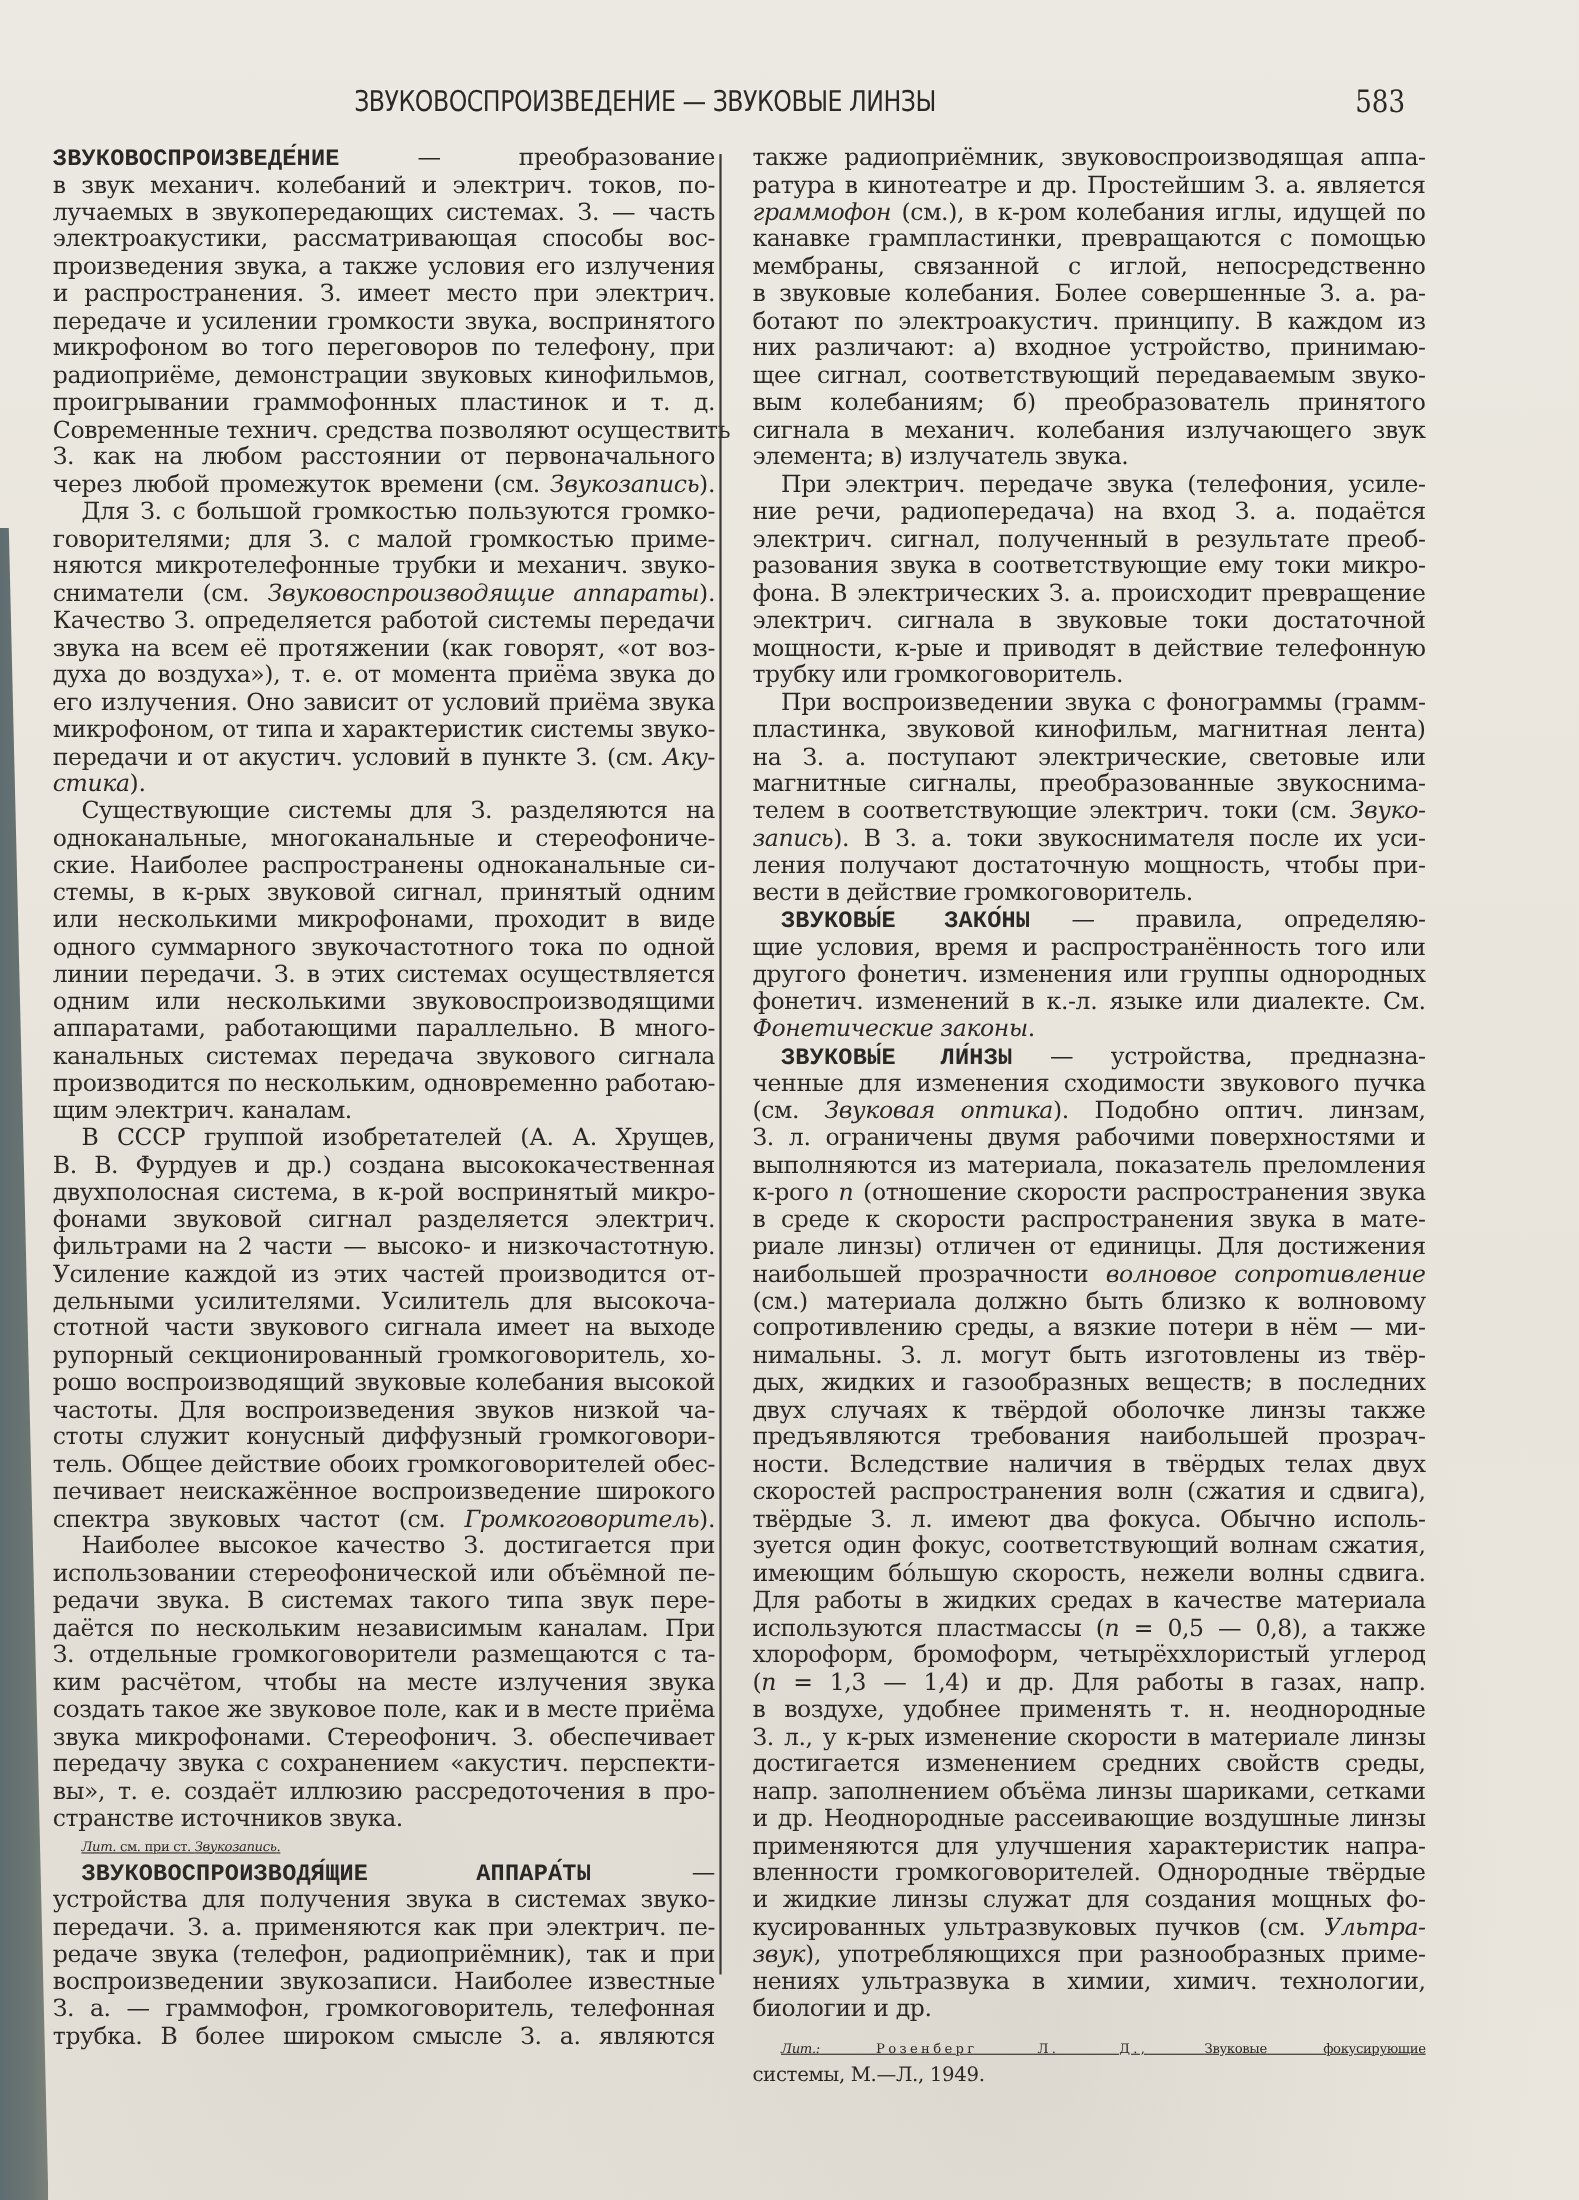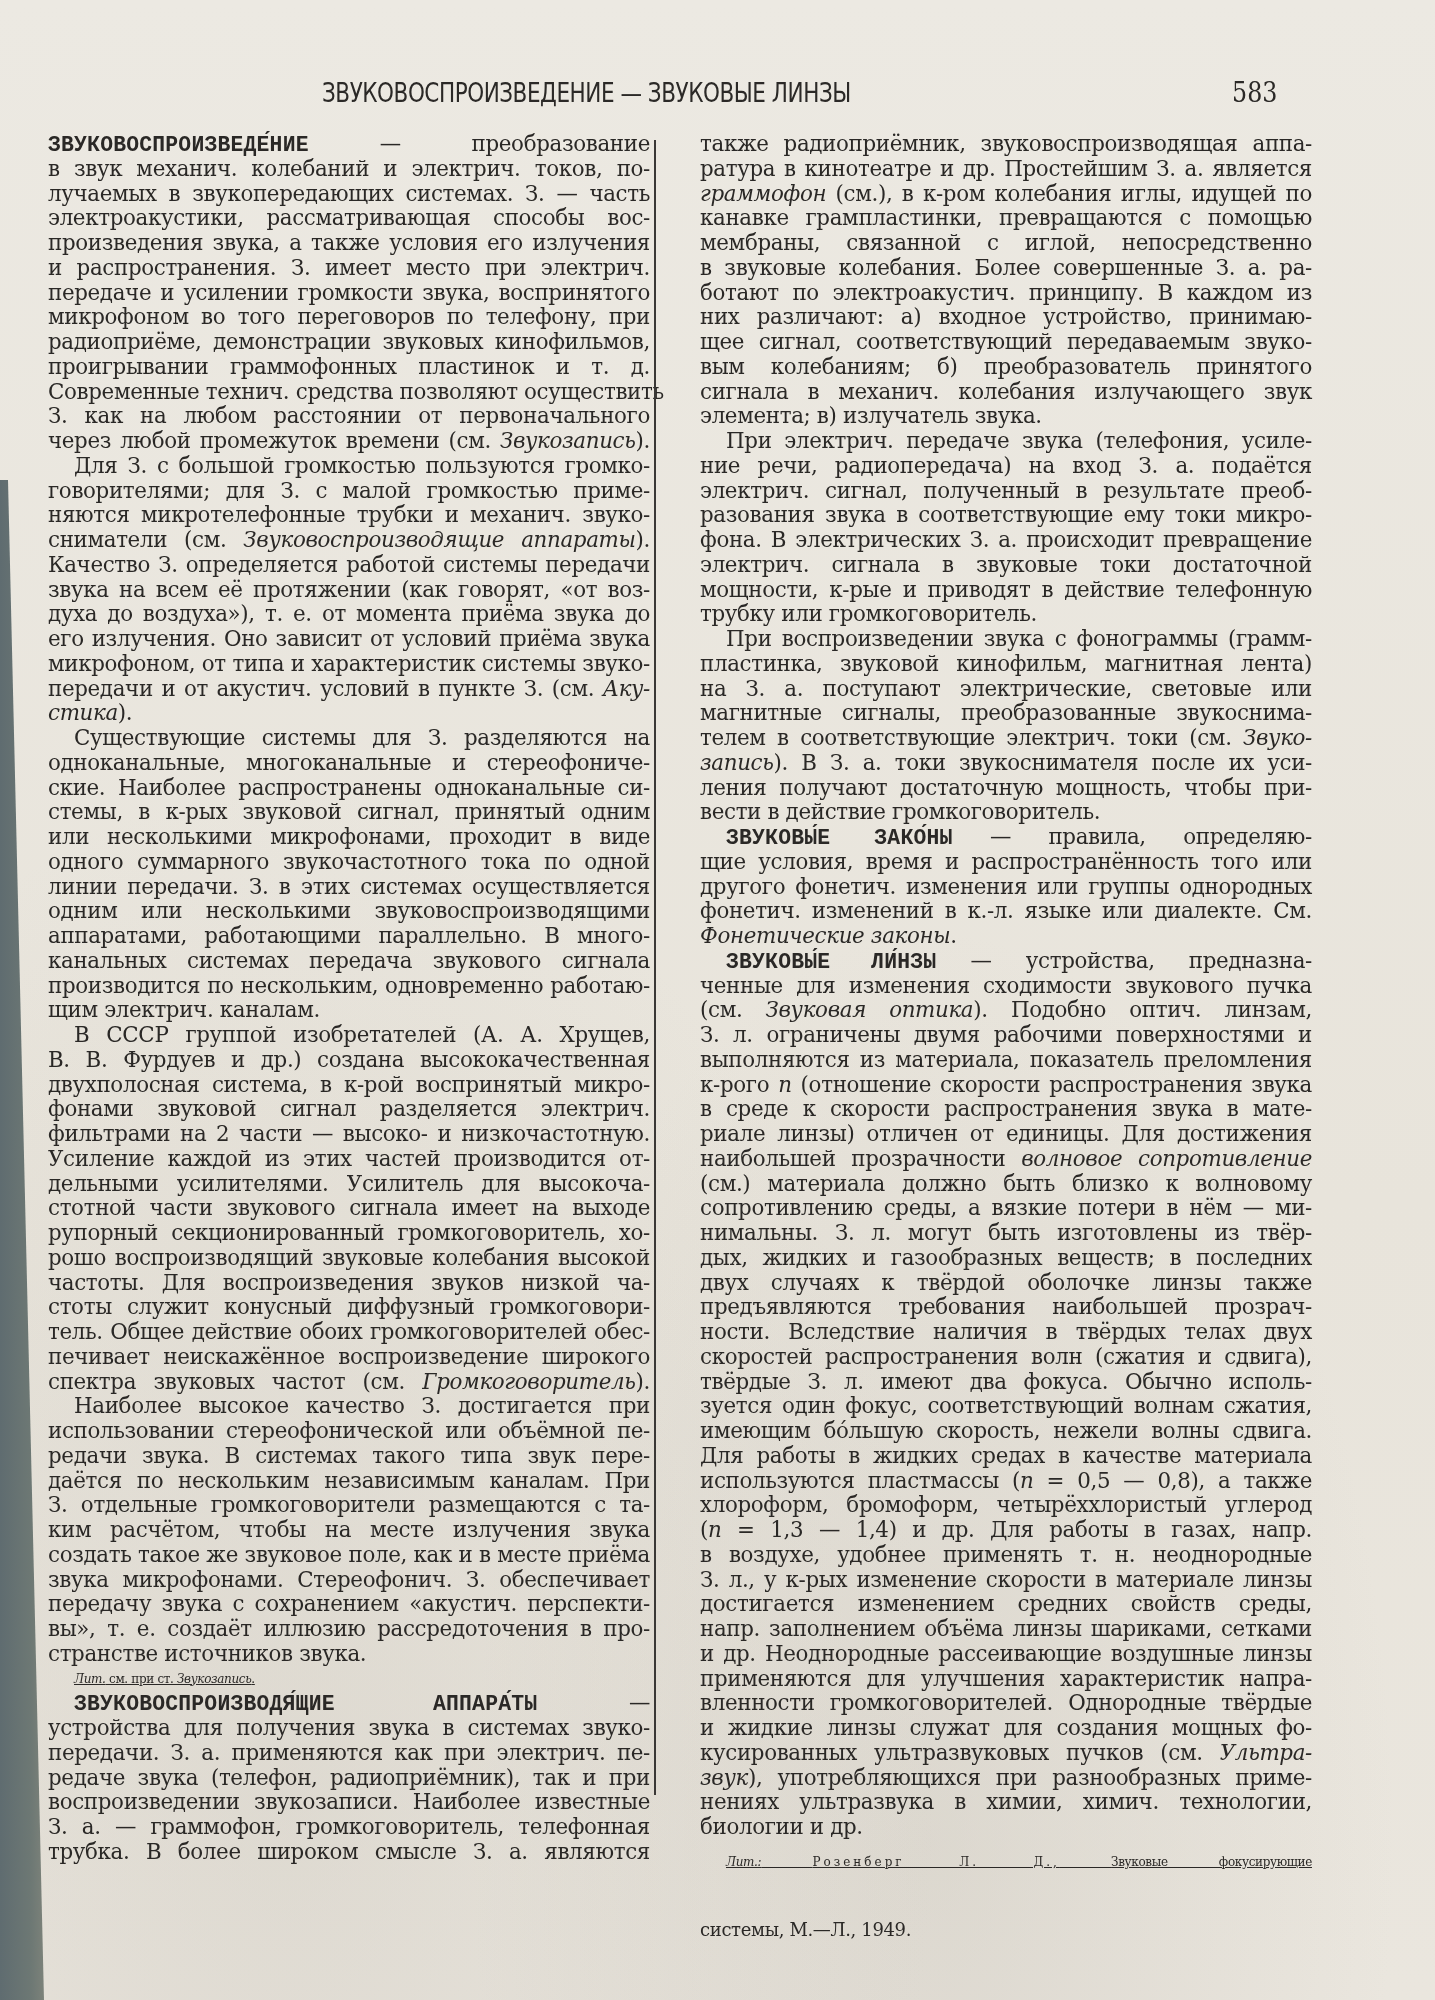--- a/index.html
+++ b/index.html
@@ -27,35 +27,35 @@
     font-size:26px; letter-spacing:-0.5px; transform:scaleX(0.92); transform-origin:left;
     color:#2b2927;
   }
   .page-number {
     position:absolute; top:76px; left:1232px;
     font-family:"DejaVu Serif", serif; font-size:28px; transform:scaleX(0.85); transform-origin:left;
     color:#2b2927;
   }
   .col { position:absolute; top:132px; }
   .col-left { left:48px; width:602px; }
-  .col-right { left:700px; width:612px; }
+  .col-right { left:684px; width:612px; }
   .divider {
     position:absolute; left:654px; top:140px; width:2px; height:1655px; background:#3a3836;
   }
   .ln {
     display:block; height:24.75px; line-height:24.75px;
     font-size:21.4px; white-space:nowrap;
     text-align:justify; text-align-last:justify;
     letter-spacing:-0.35px;
   }
   .ln.last { text-align-last:left; }
   .ln.indent { padding-left:26px; }
   .ln b { font-weight:bold; letter-spacing:0.2px;font-family:Liberation Mono, monospace; }
   .ln i { font-style:italic; }
-  .ln.small { font-size:18px;margin-top:43px; }
+  .ln.small { font-size:18px; }
   .ln.lit { font-size:12px; padding-left:26px;text-decoration:underline; }
   .sp { letter-spacing:3px; }
 </style>
 </head>
 <body>
 
 <div class="paper"></div>
 <div class="edge"></div>
 
 <div class="running-head">ЗВУКОВОСПРОИЗВЕДЕНИЕ — ЗВУКОВЫЕ ЛИНЗЫ</div>

